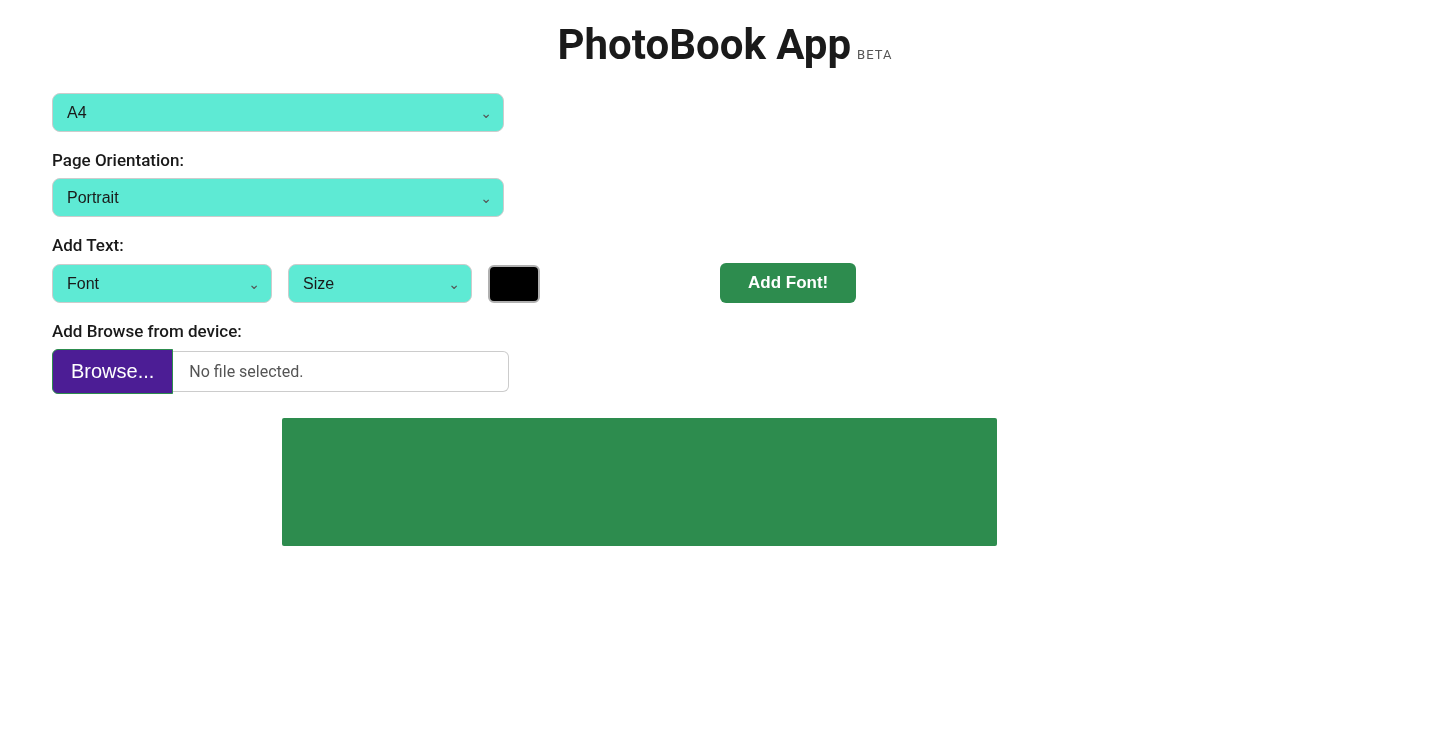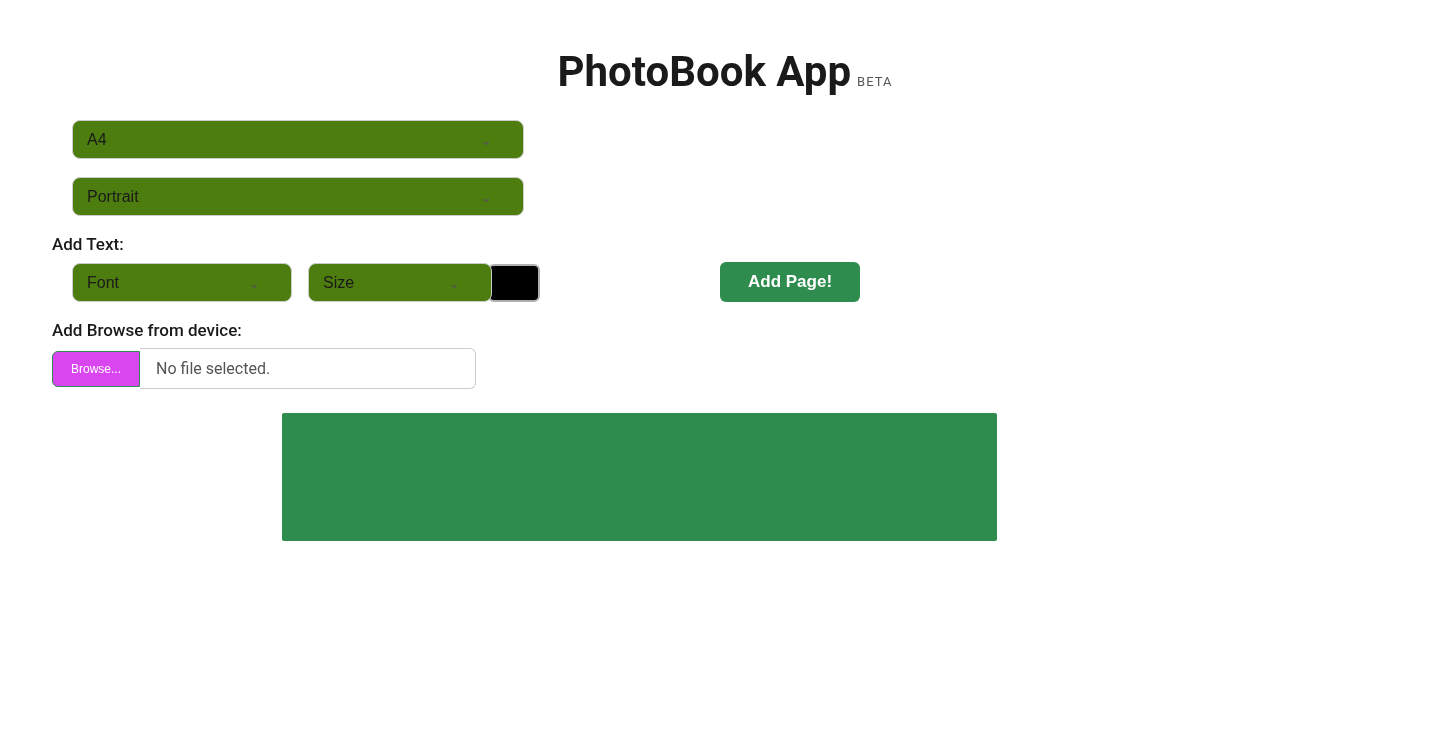--- a/index.html
+++ b/index.html
@@ -11,21 +11,21 @@
     body {
       font-family: -apple-system, BlinkMacSystemFont, 'Segoe UI', Roboto, sans-serif;
       background: #ffffff;
       color: #1a1a1a;
       width: 1450px;
       min-height: 742px;
     }
 
     .page-header {
       text-align: center;
-      padding: 47px 0 24px 0;
+      padding: 20px 0 24px 0;
     }
 
     .page-title {
       font-size: 42px;
       font-weight: 700;
       color: #1a1a1a;
       display: inline-flex;
       align-items: baseline;
       gap: 6px;
     }
@@ -57,27 +57,26 @@
       position: relative;
       width: 452px;
     }
 
     .select-control {
       width: 100%;
       padding: 10px 40px 10px 14px;
       font-size: 16px;
       border: 1.5px solid #ccc;
       border-radius: 8px;
-      background: #4d7c0f;
+      background: #5eead4;
       appearance: none;
       -webkit-appearance: none;
       cursor: pointer;
       color: #1a1a1a;
       outline: none;
-      margin-left: 20px;
     }
 
     .chevron-icon {
       position: absolute;
       right: 12px;
       top: 50%;
       transform: translateY(-50%);
       pointer-events: none;
       color: #555;
       font-size: 14px;
@@ -127,25 +126,25 @@
     }
 
     .browse-row {
       display: flex;
       align-items: center;
       gap: 0;
     }
 
     .browse-btn {
       padding: 10px 18px;
-      background: #d946ef;
+      background: #4c1d95;
       color: #fff;
       border: 1.5px solid #2d8c4e;
       border-radius: 6px 0 0 6px;
-      font-size: 12px;
+      font-size: 20px;
       cursor: pointer;
       white-space: nowrap;
     }
 
     .file-name-display {
       padding: 10px 16px;
       font-size: 16px;
       border: 1.5px solid #ccc;
       border-left: none;
       border-radius: 0 6px 6px 0;
@@ -188,20 +187,21 @@
         <option value="A4">A4</option>
         <option value="A3">A3</option>
         <option value="Letter">Letter</option>
         <option value="Legal">Legal</option>
       </select>
       <span class="chevron-icon">⌄</span>
     </div>
   </div>
 
   <div class="field-group">
+    <label class="field-label">Page Orientation:</label>
     <div class="select-wrapper">
       <select class="select-control">
         <option value="Portrait">Portrait</option>
         <option value="Landscape">Landscape</option>
       </select>
       <span class="chevron-icon">⌄</span>
     </div>
   </div>
 
 
@@ -231,21 +231,21 @@
           <option value="24">24</option>
           <option value="32">32</option>
           <option value="48">48</option>
           <option value="64">64</option>
         </select>
         <span class="chevron-icon">⌄</span>
       </div>
 
       <button class="text-color-swatch" style="margin-left:16px; background:#000000;"></button>
 
-      <button class="add-text-btn" style="margin-left: 180px;">Add Page!</button>
+      <button class="add-text-btn" style="margin-left: 180px;">Add Font!</button>
     </div>
   </div>
 
   <div class="field-group">
     <label class="field-label">Add Browse from device:</label>
     <div class="browse-row">
       <button class="browse-btn">Browse...</button>
       <div class="file-name-display">No file selected.</div>
     </div>
   </div>

